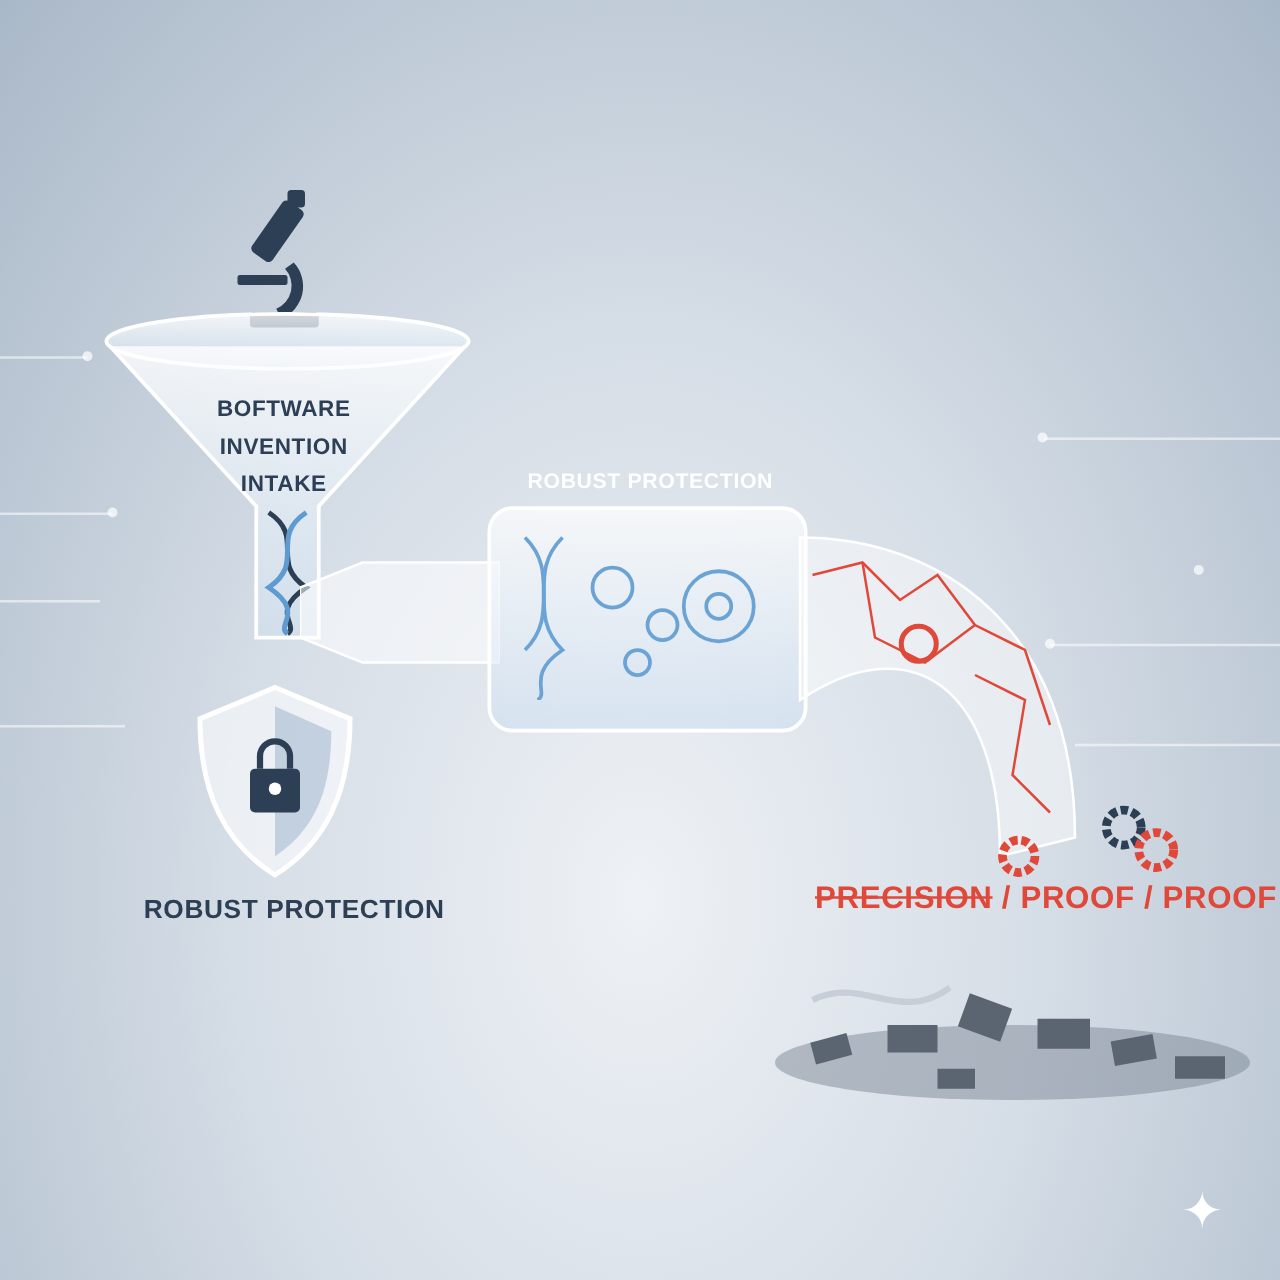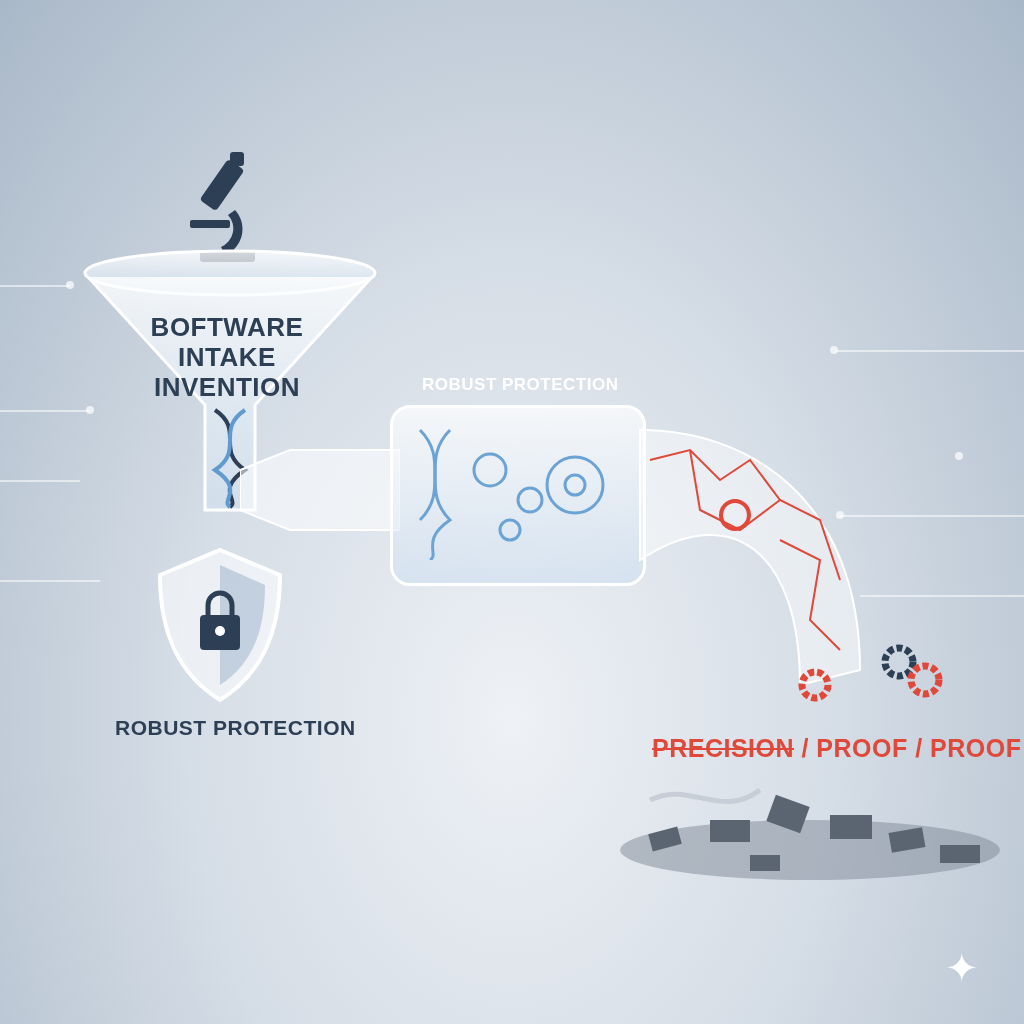--- a/index.html
+++ b/index.html
@@ -3,21 +3,21 @@
 <meta charset="utf-8">
 <style>
   html,body{margin:0;padding:0;}
   body{width:1024px;height:1024px;overflow:hidden;position:relative;
     background:radial-gradient(ellipse at 50% 70%, #eef1f5 0%, #d5dde6 45%, #a9b8c8 100%);
     font-family:"Liberation Sans", sans-serif;}
   .abs{position:absolute;}
   .circuit{position:absolute;height:2px;background:rgba(255,255,255,0.55);}
   .node{position:absolute;width:8px;height:8px;border-radius:50%;background:rgba(255,255,255,0.7);}
   .label{position:absolute;font-weight:bold;letter-spacing:0.5px;text-align:right;}
-  .funnel-text{color:#2d3f55;font-size:26px;line-height:30px;text-align:center;width:200px;}
+  .funnel-text{color:#2d3f55;font-size:18px;line-height:30px;text-align:center;width:200px;}
 </style>
 </head>
 <body>
 
 <div class="circuit" style="left:0;top:285px;width:70px;"></div>
 <div class="circuit" style="left:0;top:410px;width:90px;"></div>
 <div class="circuit" style="left:0;top:480px;width:80px;"></div>
 <div class="circuit" style="left:0;top:580px;width:100px;"></div>
 <div class="circuit" style="left:835px;top:350px;width:189px;"></div>
 <div class="circuit" style="left:840px;top:515px;width:184px;"></div>
@@ -45,22 +45,22 @@
       <stop offset="1" stop-color="#cfe0ef" stop-opacity="0.6"></stop>
     </linearGradient>
   </defs>
   <ellipse cx="150" cy="28" rx="145" ry="22" fill="url(#fg)" stroke="#ffffff" stroke-width="3"></ellipse>
   <path d="M8 32 L125 160 L125 265 L175 265 L175 160 L292 32" fill="url(#fg)" stroke="#ffffff" stroke-width="3"></path>
   <path d="M135 165 C165 185, 135 205, 165 225 C135 245, 160 255, 150 262" stroke="#2d3f55" stroke-width="4" fill="none"></path>
   <path d="M165 165 C135 185, 165 205, 135 225 C165 245, 140 255, 150 262" stroke="#5f9ad0" stroke-width="4" fill="none"></path>
 </svg>
 <div class="label funnel-text" style="left:127px;top:312px;">
   <div>BOFTWARE</div>
+  <div>INVENTION</div>
   <div>INTAKE</div>
-  <div>INVENTION</div>
 </div>
 
 <svg class="abs" style="left:240px;top:435px;" width="160" height="110" viewBox="0 0 160 110">
   <path d="M0 35 L50 15 L160 15 L160 95 L50 95 L0 75 Z" fill="rgba(255,255,255,0.55)" stroke="#ffffff" stroke-width="2"></path>
 </svg>
 
 <div class="abs" style="left:390px;top:405px;width:250px;height:175px;border-radius:20px;background:linear-gradient(180deg,rgba(255,255,255,0.7),rgba(200,220,240,0.5));border:3px solid #ffffff;"></div>
 <svg class="abs" style="left:410px;top:420px;" width="210" height="140" viewBox="0 0 210 140">
   <g stroke="#6aa3d4" stroke-width="3" fill="none">
     <path d="M10 10 C40 40,10 70,40 100 C10 120,30 135,20 140"></path>
@@ -94,21 +94,21 @@
 
 <svg class="abs" style="left:150px;top:545px;" width="140" height="160" viewBox="0 0 140 160">
   <path d="M70 5 L130 30 C130 90,110 130,70 155 C30 130,10 90,10 30 Z" fill="rgba(255,255,255,0.55)" stroke="#ffffff" stroke-width="4"></path>
   <path d="M70 20 L115 40 C115 90,100 120,70 140 Z" fill="rgba(130,160,190,0.4)"></path>
   <rect x="50" y="70" width="40" height="35" rx="4" fill="#2d3f55"></rect>
   <path d="M58 70 v-10 a12 12 0 0 1 24 0 v10" stroke="#2d3f55" stroke-width="5" fill="none"></path>
   <circle cx="70" cy="86" r="5" fill="#ffffff"></circle>
 </svg>
 <div class="label" style="left:115px;top:716px;color:#2d3f55;font-size:21px;">ROBUST PROTECTION</div>
 
-<div class="label" style="left:652px;top:734px;color:#e0483a;font-size:25px;">
+<div class="label" style="left:652px;top:704px;color:#e0483a;font-size:25px;">
   <span style="text-decoration:line-through;">PRECISION</span><span> / PROOF / PROOF</span>
 </div>
 
 <svg class="abs" style="left:610px;top:760px;" width="410" height="130" viewBox="0 0 410 130">
   <ellipse cx="200" cy="90" rx="190" ry="30" fill="#7d8796" opacity="0.5"></ellipse>
   <g fill="#5b6572">
     <rect x="40" y="70" width="30" height="18" transform="rotate(-15 55 79)"></rect>
     <rect x="100" y="60" width="40" height="22"></rect>
     <rect x="160" y="40" width="36" height="28" transform="rotate(20 178 54)"></rect>
     <rect x="220" y="55" width="42" height="24"></rect>

